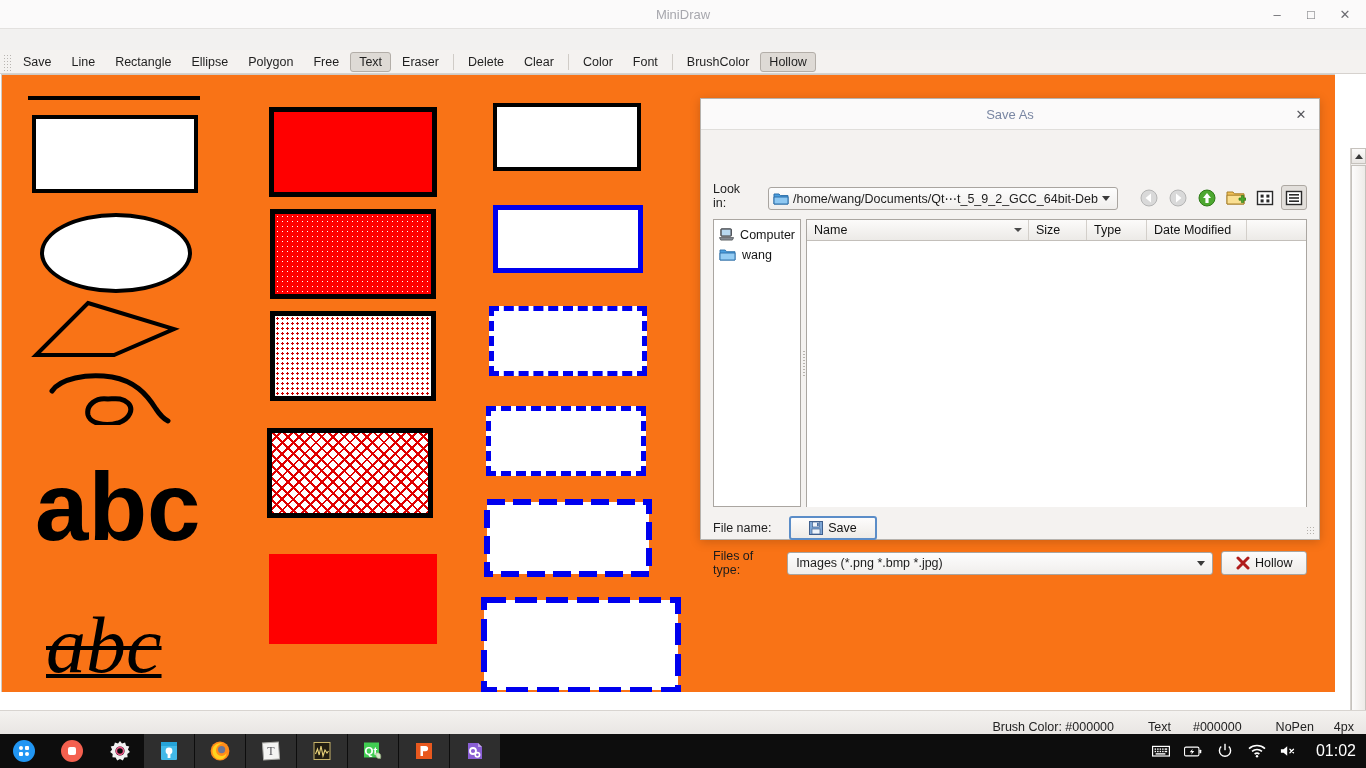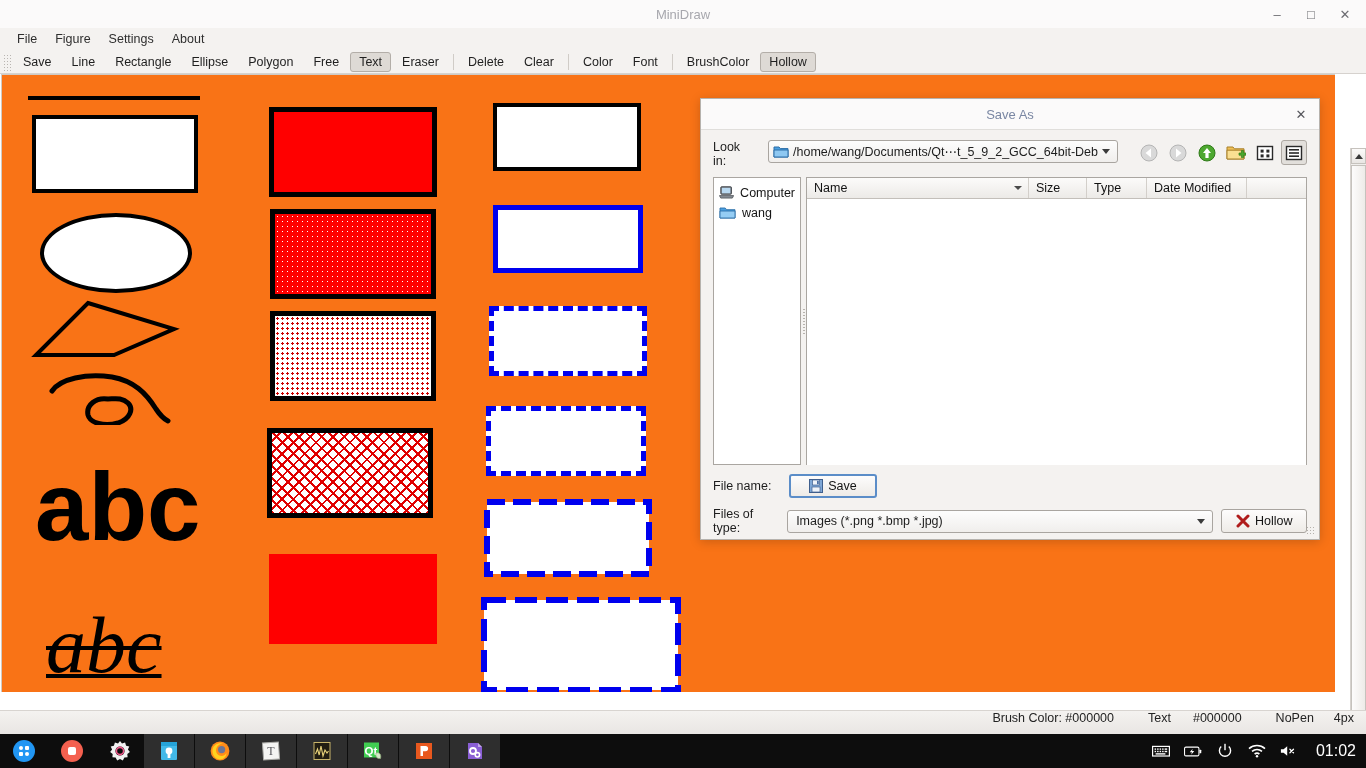--- a/index.html
+++ b/index.html
@@ -159,21 +159,21 @@
     background: linear-gradient(#fdfcfc,#eeebe8);
     border: 1px solid #c6c2bd; box-sizing: border-box;
   }
 
   
   .statusbar {
     position: absolute; left: 0; top: 710px;
     width: 1366px; height: 24px;
     background: linear-gradient(#f4f2f0, #e9e6e3);
     border-top: 1px solid #d8d4d0;
-    display: flex; align-items: flex-start; justify-content: flex-end;
+    display: flex; align-items: flex-end; justify-content: flex-end;
     box-sizing: border-box; padding-right: 12px;
   }
   .status-cell {
     font-size: 12.5px; color: #232323;
     margin-left: 34px; white-space: nowrap;
   }
 
   
   .dialog {
     position: absolute; left: 700px; top: 98px;
@@ -192,21 +192,21 @@
   }
   .dlg-title-text { font-size: 13px; color: #7a87a3; }
   .dlg-close {
     position: absolute; right: 8px; top: 5px;
     width: 20px; height: 20px;
     display: flex; align-items: center; justify-content: center;
     font-size: 13px; color: #56565c; cursor: default;
   }
   .dlg-body { padding: 10px 12px 0 12px; }
 
-  .lookin-row { display: flex; align-items: flex-start; gap: 12px; }
+  .lookin-row { display: flex; align-items: flex-end; gap: 12px; margin-top: 42px; }
   .lookin-label { font-size: 12.5px; color: #1d1d1d; }
   .combo {
     height: 23px;
     background: linear-gradient(#fdfdfd,#f0eeec);
     border: 1px solid #a9a5a0;
     border-radius: 3px;
     display: flex; align-items: center;
     padding: 0 4px; box-sizing: border-box;
     font-size: 12.5px; color: #1d1d1d;
     cursor: default;
@@ -354,26 +354,20 @@
 
   <div class="titlebar">
     <div class="titlebar-title">MiniDraw</div>
     <div class="win-btns">
       <div class="win-btn">–</div>
       <div class="win-btn">□</div>
       <div class="win-btn">✕</div>
     </div>
   </div>
 
-  <div class="menubar">
-    <div class="menu-item">File</div>
-    <div class="menu-item">Figure</div>
-    <div class="menu-item">Settings</div>
-    <div class="menu-item">About</div>
-  </div>
 
   <div class="toolbar">
     <div class="tb-grip"></div>
     <div class="tb-btn">Save</div>
     <div class="tb-btn">Line</div>
     <div class="tb-btn">Rectangle</div>
     <div class="tb-btn">Ellipse</div>
     <div class="tb-btn">Polygon</div>
     <div class="tb-btn">Free</div>
     <div class="tb-btn checked">Text</div>

